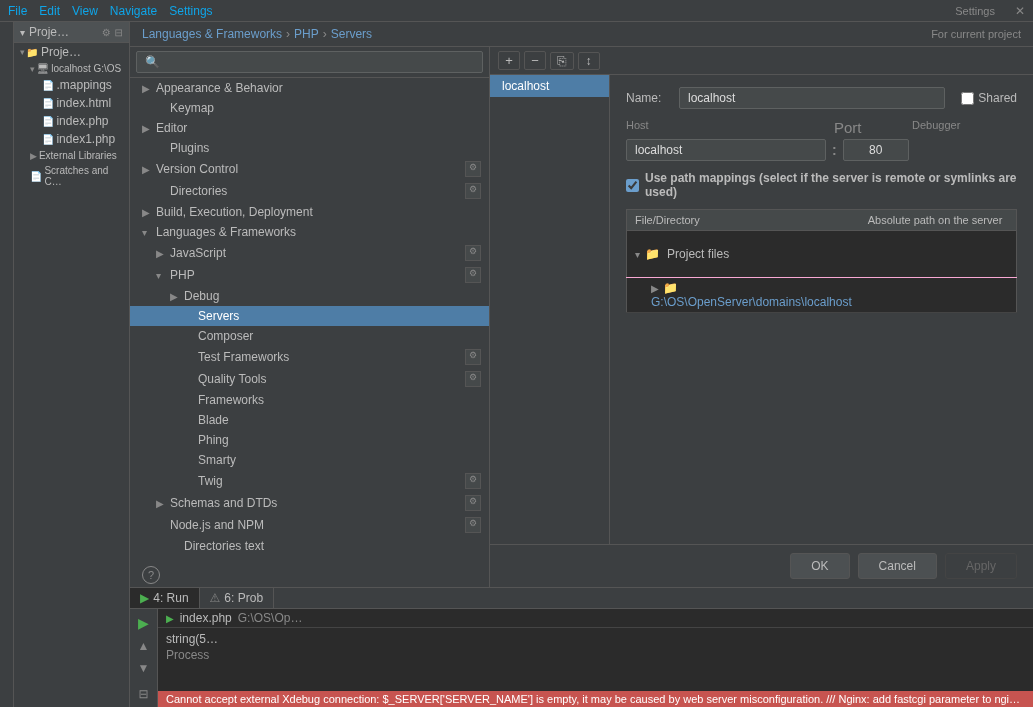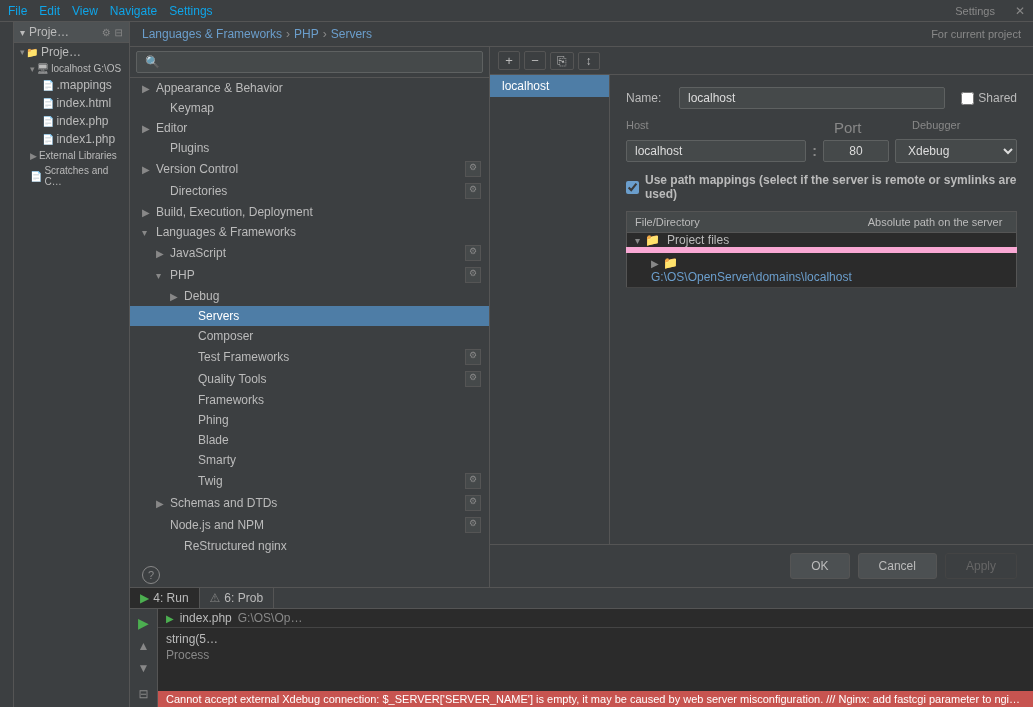--- a/index.html
+++ b/index.html
@@ -181,30 +181,30 @@
                 <span style="margin-left:auto; width:16px; height:16px; border:1px solid #555; display:inline-block; background:#45494a; font-size:9px; text-align:center; color:#888;">⚙</span>
               </div>
 
               <div style="padding:3px 8px 3px 54px; cursor:pointer; display:flex; align-items:center; color:#bbb; white-space:nowrap;">
                 <span style="width:14px; font-size:10px;"></span>
                 <span>Frameworks</span>
               </div>
 
               <div style="padding:3px 8px 3px 54px; cursor:pointer; display:flex; align-items:center; color:#bbb; white-space:nowrap;">
                 <span style="width:14px; font-size:10px;"></span>
+                <span>Blade</span>
+              </div>
+
+              <div style="padding:3px 8px 3px 54px; cursor:pointer; display:flex; align-items:center; color:#bbb; white-space:nowrap;">
+                <span style="width:14px; font-size:10px;"></span>
                 <span>Phing</span>
               </div>
 
               <div style="padding:3px 8px 3px 54px; cursor:pointer; display:flex; align-items:center; color:#bbb; white-space:nowrap;">
                 <span style="width:14px; font-size:10px;"></span>
-                <span>Blade</span>
-              </div>
-
-              <div style="padding:3px 8px 3px 54px; cursor:pointer; display:flex; align-items:center; color:#bbb; white-space:nowrap;">
-                <span style="width:14px; font-size:10px;"></span>
                 <span>Smarty</span>
               </div>
 
               <div style="padding:3px 8px 3px 54px; cursor:pointer; display:flex; align-items:center; color:#bbb; white-space:nowrap;">
                 <span style="width:14px; font-size:10px;"></span>
                 <span>Twig</span>
                 <span style="margin-left:auto; width:16px; height:16px; border:1px solid #555; display:inline-block; background:#45494a; font-size:9px; text-align:center; color:#888;">⚙</span>
               </div>
 
               <div style="padding:3px 8px 3px 26px; cursor:pointer; display:flex; align-items:center; color:#bbb; white-space:nowrap;">
@@ -215,21 +215,21 @@
 
 
               <div style="padding:3px 8px 3px 26px; cursor:pointer; display:flex; align-items:center; color:#bbb; white-space:nowrap;">
                 <span style="width:14px; font-size:10px;"></span>
                 <span>Node.js and NPM</span>
                 <span style="margin-left:auto; width:16px; height:16px; border:1px solid #555; display:inline-block; background:#45494a; font-size:9px; text-align:center; color:#888;">⚙</span>
               </div>
 
               <div style="padding:3px 8px 3px 40px; cursor:pointer; display:flex; align-items:center; color:#bbb; white-space:nowrap;">
                 <span style="width:14px; font-size:10px;"></span>
-                <span>ReStructured nginx</span>
+                <span>Directories text</span>
               </div>
 
               <div style="padding:6px 12px; display:flex; align-items:center; margin-top:4px;">
                 <div style="width:18px; height:18px; border-radius:50%; border:1px solid #888; display:flex; align-items:center; justify-content:center; color:#888; font-size:11px; cursor:pointer;">?</div>
               </div>
             </div>
           </div>
 
           <div style="flex:1; display:flex; flex-direction:column; overflow:hidden;">
 
@@ -260,42 +260,38 @@
                 <div style="display:flex; gap:8px; margin-bottom:3px;">
                   <span style="color:#888; font-size:11px; width:200px;">Host</span>
                   <span style="color:#888; font-size:15px; width:70px;">Port</span>
                   <span style="color:#888; font-size:11px; flex:1;">Debugger</span>
                 </div>
 
                 <div style="display:flex; align-items:center; margin-bottom:10px; gap:6px;">
                   <input type="text" style="background: rgb(69, 73, 74); border: 1px solid rgb(94, 97, 97); color: rgb(221, 221, 221); padding: 3px 8px; font-size: 12px; width: 200px; border-radius: 2px;" value="localhost">
                   <span style="color:#888; font-size:14px; font-weight:bold;">:</span>
                   <input type="text" style="background: rgb(69, 73, 74); border: 1px solid rgb(94, 97, 97); color: rgb(221, 221, 221); padding: 3px 24px; font-size: 12px; width: 66px; border-radius: 2px; text-align: center;" value="80">
-                  <select style="background:#45494a; border:1px solid #5e6161; color:#ddd; padding:3px 8px; font-size:12px; border-radius:2px; flex:1;">
-                    <option>Xdebug</option>
-                    <option>Zend Debugger</option>
-                  </select>
                 </div>
 
                 <div style="display:flex; align-items:center; margin-bottom:10px; gap:6px;">
                   <input type="checkbox" checked="" style="accent-color: rgb(107, 158, 204);">
                   <span style="color:#bbb; font-size:12px;font-weight:bold;">Use path mappings (select if the server is remote or symlinks are used)</span>
                 </div>
 
                 <table style="width:100%; border-collapse:collapse; border:1px solid #555; background:#2b2b2b;">
                   <thead>
                     <tr>
                       <th style="background:#45494a; color:#bbb; padding:4px 8px; text-align:left; border-bottom:1px solid #555; font-size:11px; font-weight:normal; width:50%;">File/Directory</th>
                       <th style="background:#45494a; color:#bbb; padding:4px 8px; text-align:left; border-bottom:1px solid #555; font-size:11px; font-weight:normal; width:50%;">Absolute path on the server</th>
                     </tr>
                   </thead>
                   <tbody>
 
                     <tr>
-                      <td colspan="2" style="padding:0 8px; border-bottom:6px solid #f9a8d4; color:#bbb; font-size:11px;">
+                      <td colspan="2" style="padding:16px 8px; border-bottom:1px solid #f9a8d4; color:#bbb; font-size:11px;">
                         <span style="color:#888; margin-right:2px; font-size:10px;">▾</span>
                         <span style="color:#dcb67a; margin-right:4px;">📁</span>
                         <span>Project files</span>
                       </td>
                     </tr>
 
                     <tr style="cursor:pointer;">
                       <td style="padding:3px 8px 3px 24px; border-bottom:1px solid #444; color:#6b9ecc; font-size:11px;">
                         <span style="color:#888; margin-right:2px; font-size:10px;">▶</span>
                         <span style="color:#dcb67a; margin-right:4px;">📁</span>

